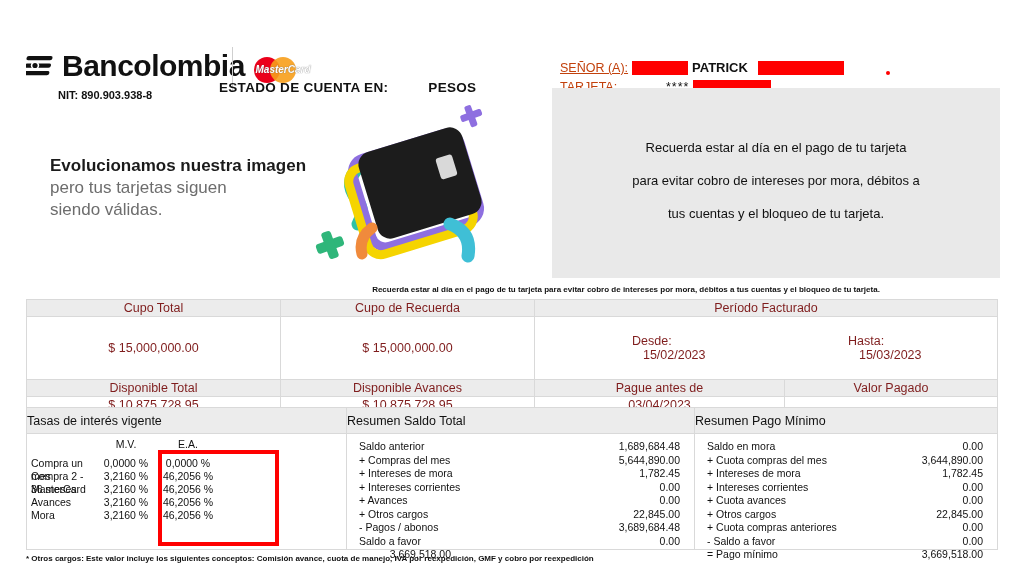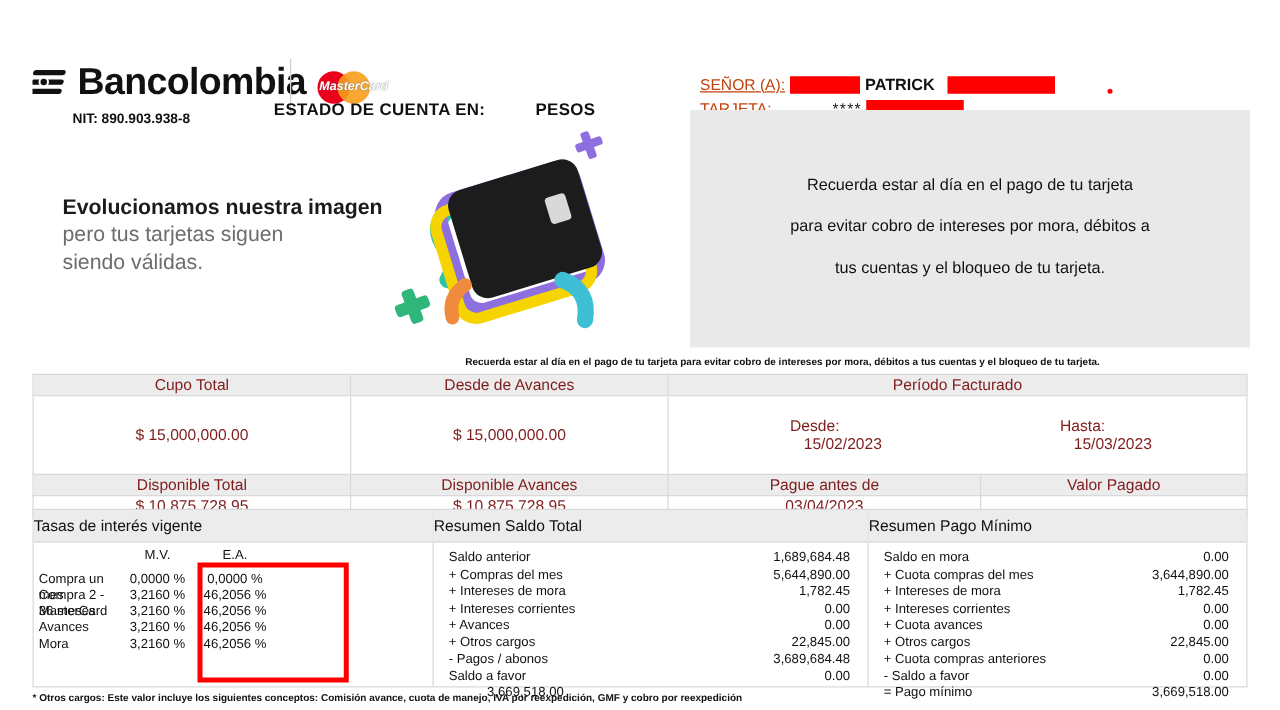--- a/index.html
+++ b/index.html
@@ -185,21 +185,21 @@
       <p>tus cuentas y el bloqueo de tu tarjeta.</p>
     </div>
   </div>
 
   <div class="microline">Recuerda estar al día en el pago de tu tarjeta para evitar cobro de intereses por mora, débitos a tus cuentas y el bloqueo de tu tarjeta.</div>
 
   <table class="limits">
     <tbody>
         <tr>
       <td class="hdr" style="width:254px">Cupo Total</td>
-      <td class="hdr" style="width:254px">Desde de Avances</td>
+      <td class="hdr" style="width:254px">Cupo de Recuerda</td>
       <td class="hdr" colspan="2">Período Facturado</td>
     </tr>
     <tr>
       <td class="val">$ 15,000,000.00</td>
       <td class="val">$ 15,000,000.00</td>
       <td class="val split" colspan="2">
         <div class="split-inner">
           <span>
             <span>Desde:</span>
             &nbsp;&nbsp;<span>15/02/2023</span>

